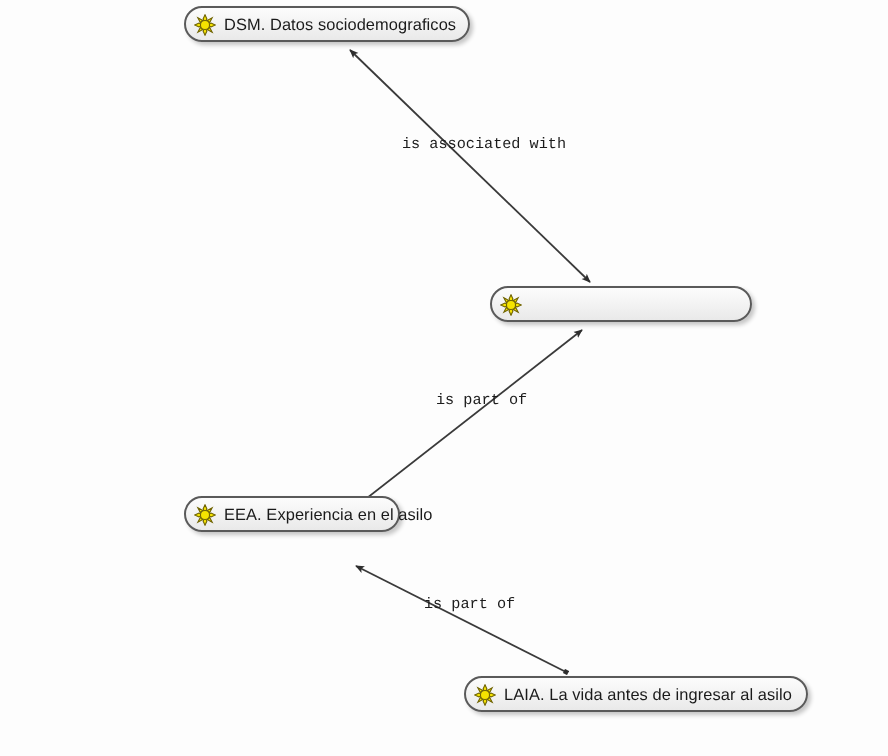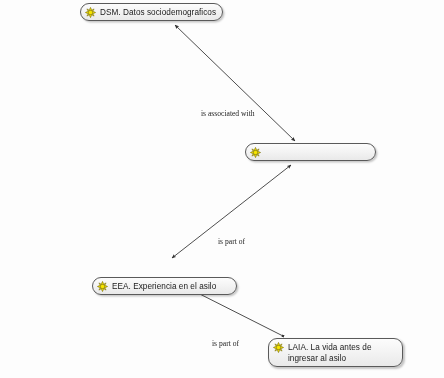--- a/index.html
+++ b/index.html
@@ -48,34 +48,33 @@
     letter-spacing: 0.05px;
   }
   .sun-icon {
     flex: 0 0 auto;
     width: 11px;
     height: 11px;
     margin-top: 1px;
     display: block;
   }
   
-  #node-dsm  { left: 80px;  top: 3px;   width: 143px; }
+  #node-dsm  { left: 92px;  top: 3px;   width: 143px; }
   #node-psv  { left: 245px; top: 143px; width: 131px; }
-  #node-eea  { left: 92px;  top: 277px; width: 145px; }
-  #node-laia { left: 232px; top: 338px; width: 135px; margin-left: 36px; }
+  #node-eea  { left: 92px;  top: 248px; width: 108px; }
+  #node-laia { left: 232px; top: 338px; width: 172px; }
   #node-laia .node-label { white-space: normal; }
 
   .edge-label {
     position: absolute;
-    font-family: Liberation Serif, serif;
+    font-family: Liberation Mono, monospace;
     font-size: 7.6px;
     color: #1c1c1c;
     white-space: nowrap;
     background: transparent;
-    margin-top: 40px;
   }
   #label-assoc { left: 201px; top: 69px; }
   #label-part1 { left: 218px; top: 197px; }
   #label-part2 { left: 212px; top: 299px; }
 </style>
 </head>
 <body>
 
 <div id="canvas">
 

